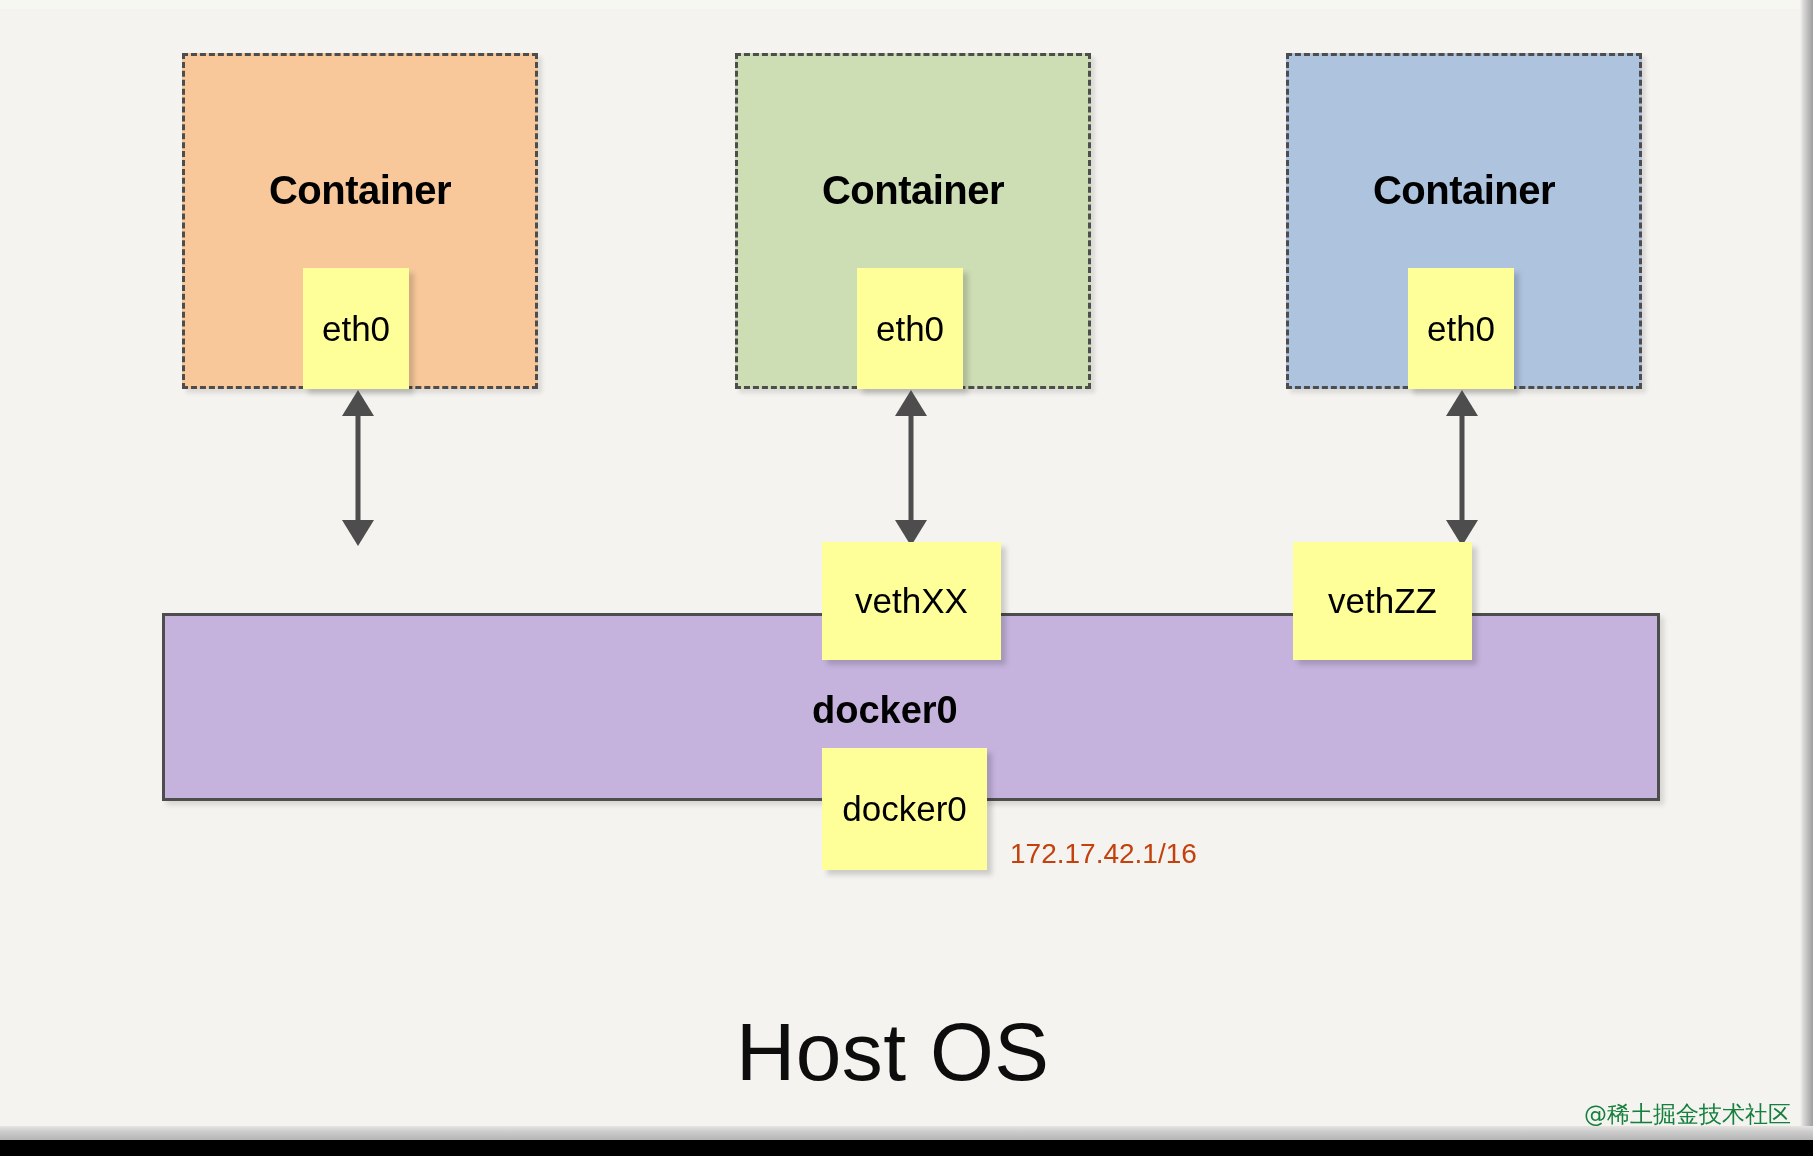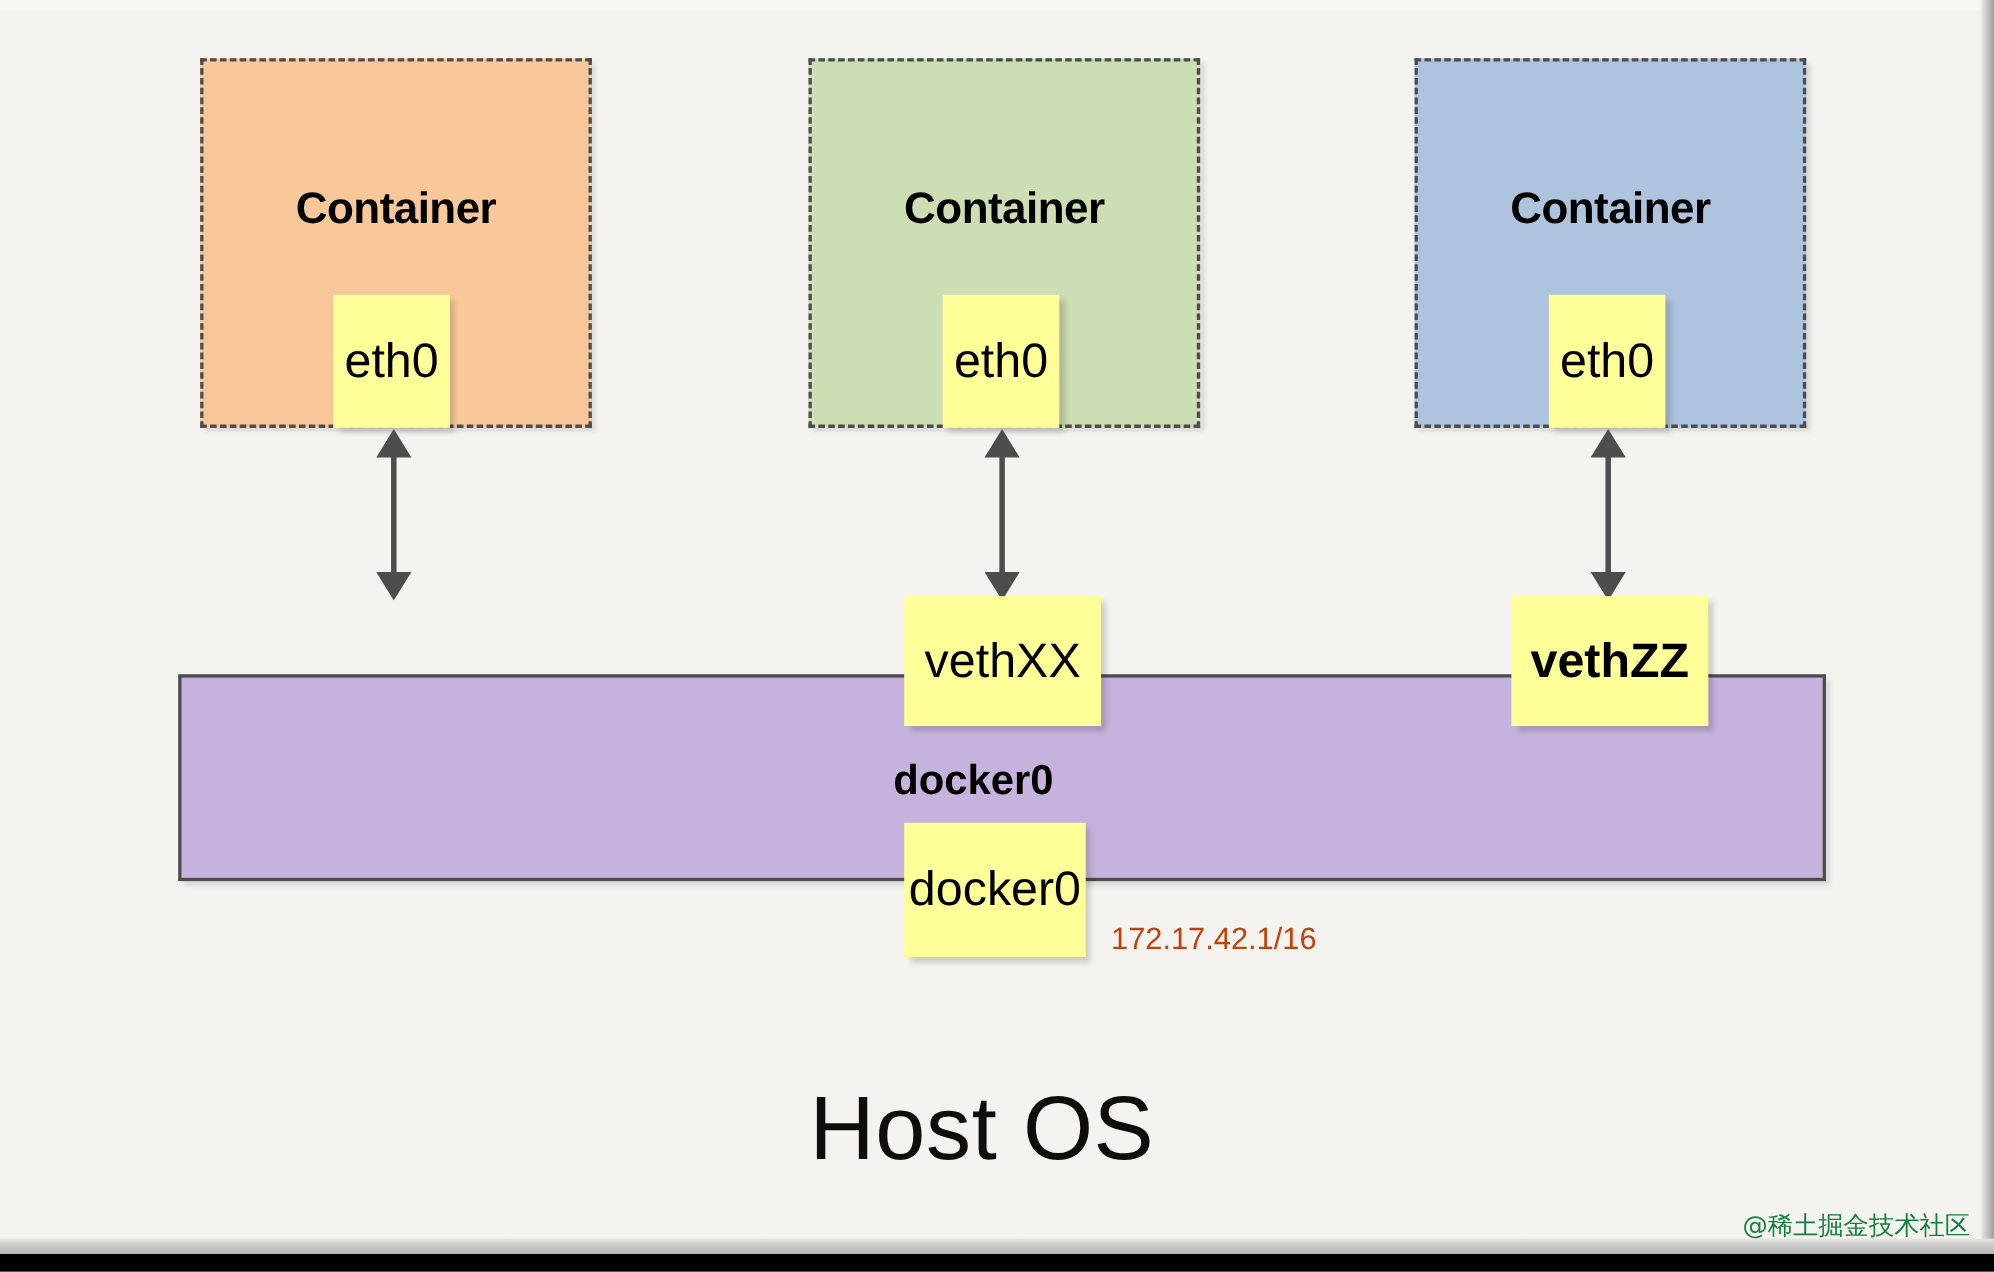--- a/index.html
+++ b/index.html
@@ -74,21 +74,21 @@
   
   .iface-box {
     position: absolute;
     background: #ffff99;
     box-sizing: border-box;
     box-shadow: 5px 5px 5px rgba(0,0,0,0.16);
     display: flex;
     align-items: center;
     justify-content: center;
     color: #000000;
-    font-size: 44px;
+    font-size: 35px;
   }
 
   
   .arrow {
     position: absolute;
   }
 
   
   #docker0-bar {
     position: absolute;
@@ -164,26 +164,26 @@
   <svg class="arrow" id="arrow-2" width="32" height="156" viewBox="0 0 32 156" style="left: 1446px; top: 390px;">
       <polygon points="16,0 0,26 32,26" fill="#4d4d4d"></polygon>
       <rect x="13.5" y="23" width="5" height="110" fill="#4d4d4d"></rect>
       <polygon points="16,156 0,130 32,130" fill="#4d4d4d"></polygon>
     </svg>
 
   <div id="docker0-bar" style="left: 162px; top: 613px; width: 1498px; height: 188px; background: rgb(197, 179, 221); border-color: rgb(77, 77, 77);"></div>
   <div id="docker0-bar-label" style="left: 812px; top: 689px;">docker0</div>
 
   <div class="iface-box" id="veth-1" style="left: 822px; top: 542px; width: 179px; height: 118px;">vethXX</div>
-  <div class="iface-box" id="veth-2" style="left: 1374px; top: 542px; width: 179px; height: 118px; font-weight: bold;">vethZZ</div>
+  <div class="iface-box" id="veth-2" style="left: 1293px; top: 542px; width: 179px; height: 118px;">vethZZ</div>
 
   <div class="iface-box" id="bridge-iface" style="left: 822px; top: 748px; width: 165px; height: 122px;">docker0</div>
 
   <div id="ip-label" style="left: 1010px; top: 838px;">172.17.42.1/16</div>
 
-  <div id="host-os-label" style="left: 736px; top: 980px;">Host OS</div>
+  <div id="host-os-label" style="left: 736px; top: 1005px;">Host OS</div>
 
   <div id="watermark">@稀土掘金技术社区</div>
 
   <div class="frame-right"></div>
   <div class="frame-bottom"></div>
   <div class="frame-black"></div>
 </div>
 
 </body></html>

